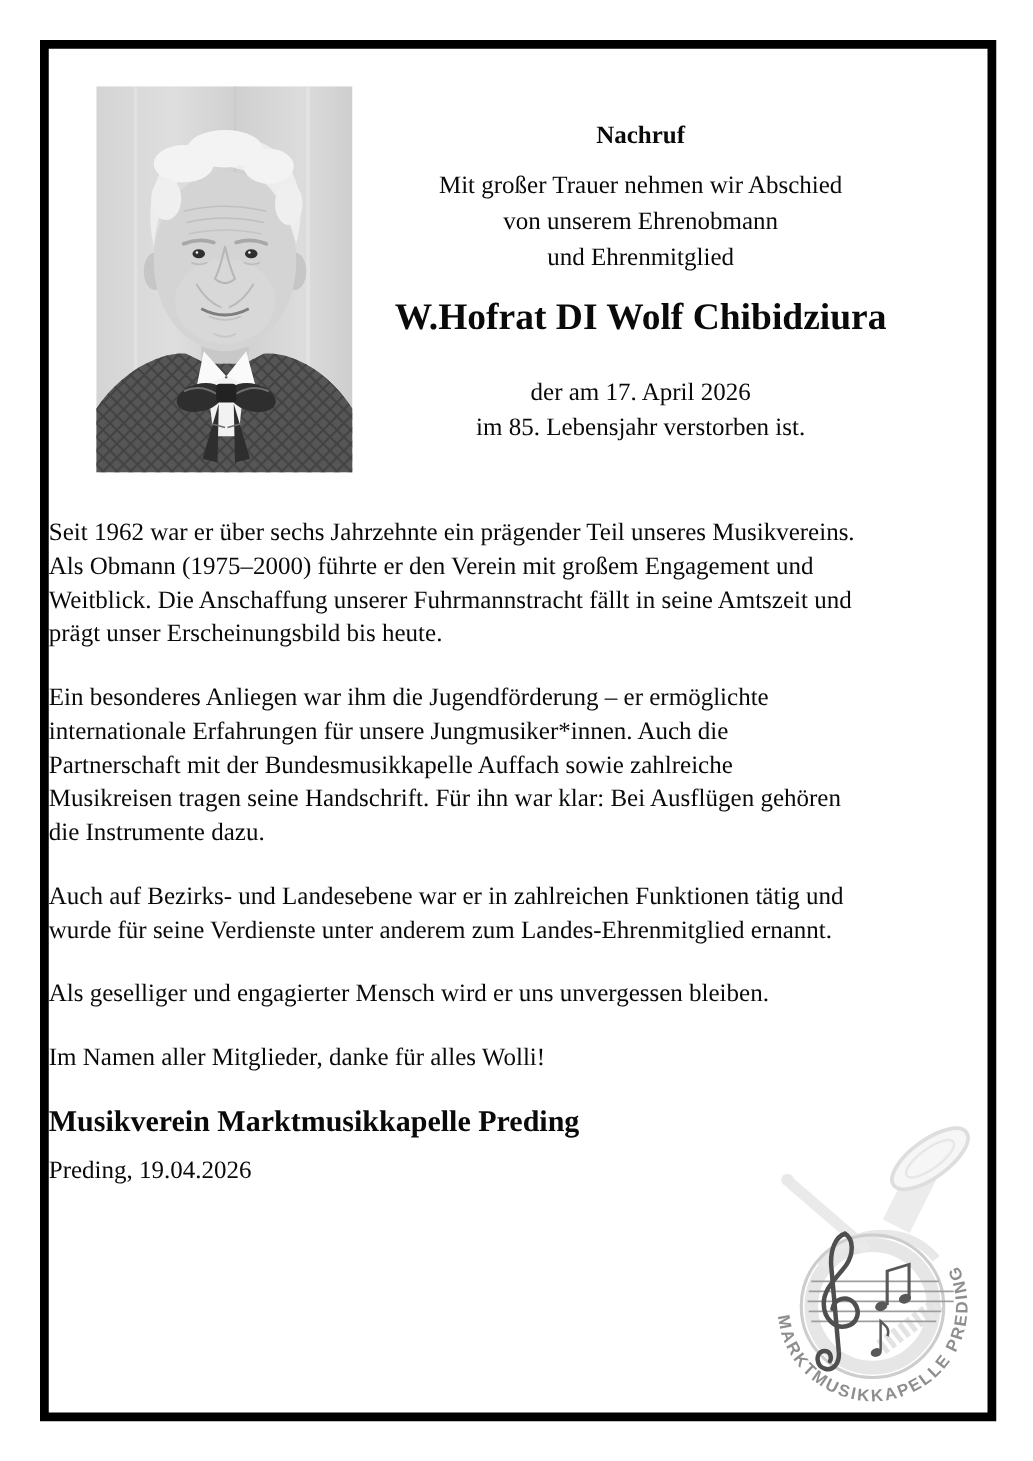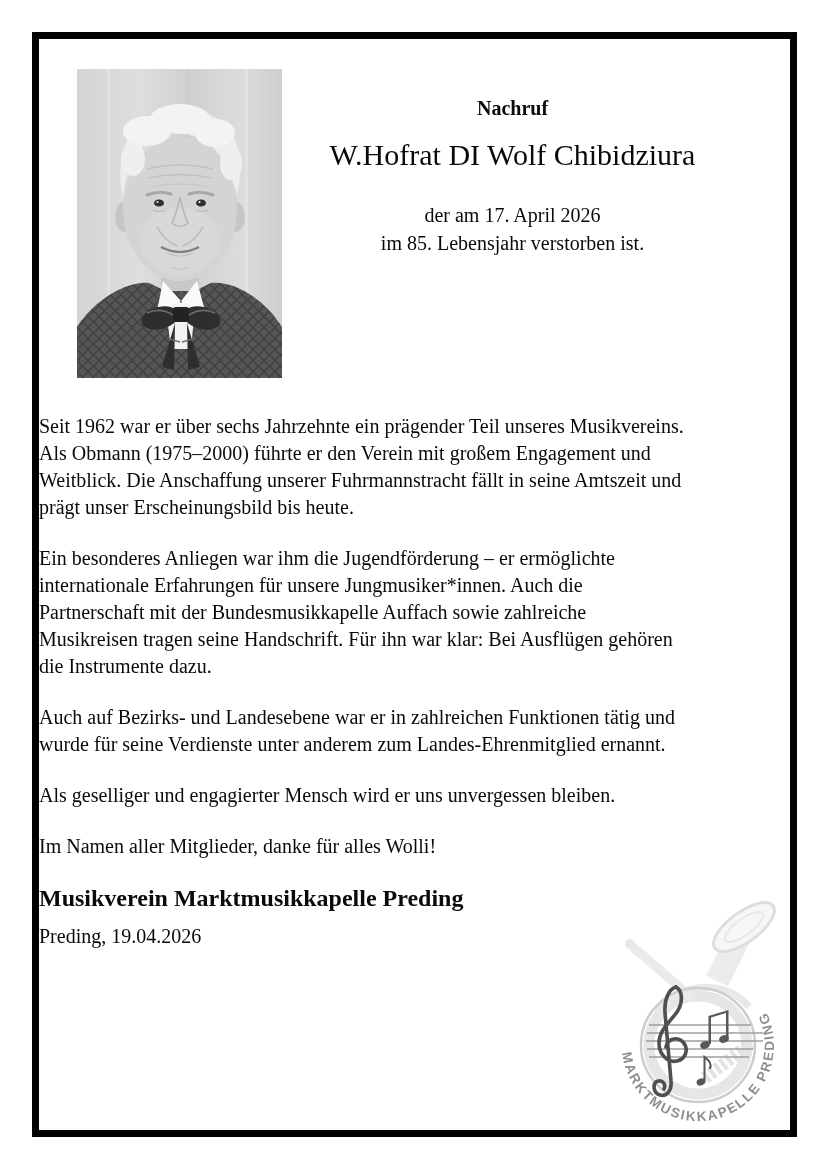--- a/index.html
+++ b/index.html
@@ -12,21 +12,21 @@
   .page{position:relative;width:826px;height:1169px;background:#ffffff;overflow:hidden;}
   .frame{
     position:absolute;left:32px;top:32px;width:765px;height:1105px;
     border:7px solid #000000;box-sizing:border-box;background:#ffffff;
   }
   .photo{position:absolute;left:38px;top:30px;width:205px;height:309px;}
   .photo svg{display:block;}
   .header-block{position:absolute;left:236px;top:55px;width:475px;text-align:center;}
   .title{font-weight:bold;font-size:20px;line-height:28px;margin:0 0 12px 0;}
   .intro{font-size:20px;line-height:29px;white-space:pre-line;}
-  .name{font-weight:normal;font-size:30px;line-height:36px;margin:15px 0 28px 0;white-space:nowrap;text-align:center;}
+  .name{font-weight:bold;font-size:30px;line-height:36px;margin:15px 0 28px 0;white-space:nowrap;text-align:center;}
   .death{font-size:20px;line-height:28px;white-space:pre-line;}
   .body-block{position:absolute;left:0;top:374px;width:805px;text-align:left;font-size:20px;line-height:27px;}
   .body-block p{margin:0 0 24px 0;white-space:pre-line;}
   .sig-org{font-weight:bold;font-size:24px;line-height:28px;margin-top:24px;}
   .sig-date{font-size:20px;line-height:28px;margin-top:10px;}
   .logo{position:absolute;left:574px;top:846px;width:180px;height:250px;}
   .logo svg{display:block;}
 </style>
 </head>
 <body>
@@ -100,20 +100,23 @@
           <path d="M126,158 Q118,172 106,177" stroke="#b8b8b8" stroke-width="1.5" fill="none"></path>
           <path d="M84,178 Q103,188 122,178" stroke="#7d7d7d" stroke-width="2.2" fill="none"></path>
           <path d="M90,184 Q103,190 116,184" stroke="#c2c2c2" stroke-width="1.2" fill="none"></path>
           <path d="M94,198 Q103,203 112,198" stroke="#c6c6c6" stroke-width="1.3" fill="none"></path>
         </g>
       </svg>
     </div>
 
     <div class="header-block">
       <div class="title">Nachruf</div>
+      <div class="intro">Mit großer Trauer nehmen wir Abschied
+von unserem Ehrenobmann
+und Ehrenmitglied</div>
       <div class="name">W.Hofrat DI Wolf Chibidziura</div>
       <div class="death">der am 17. April 2026
 im 85. Lebensjahr verstorben ist.</div>
     </div>
 
     <div class="body-block">
       <p>Seit 1962 war er über sechs Jahrzehnte ein prägender Teil unseres Musikvereins.
 Als Obmann (1975–2000) führte er den Verein mit großem Engagement und
 Weitblick. Die Anschaffung unserer Fuhrmannstracht fällt in seine Amtszeit und
 prägt unser Erscheinungsbild bis heute.</p>

